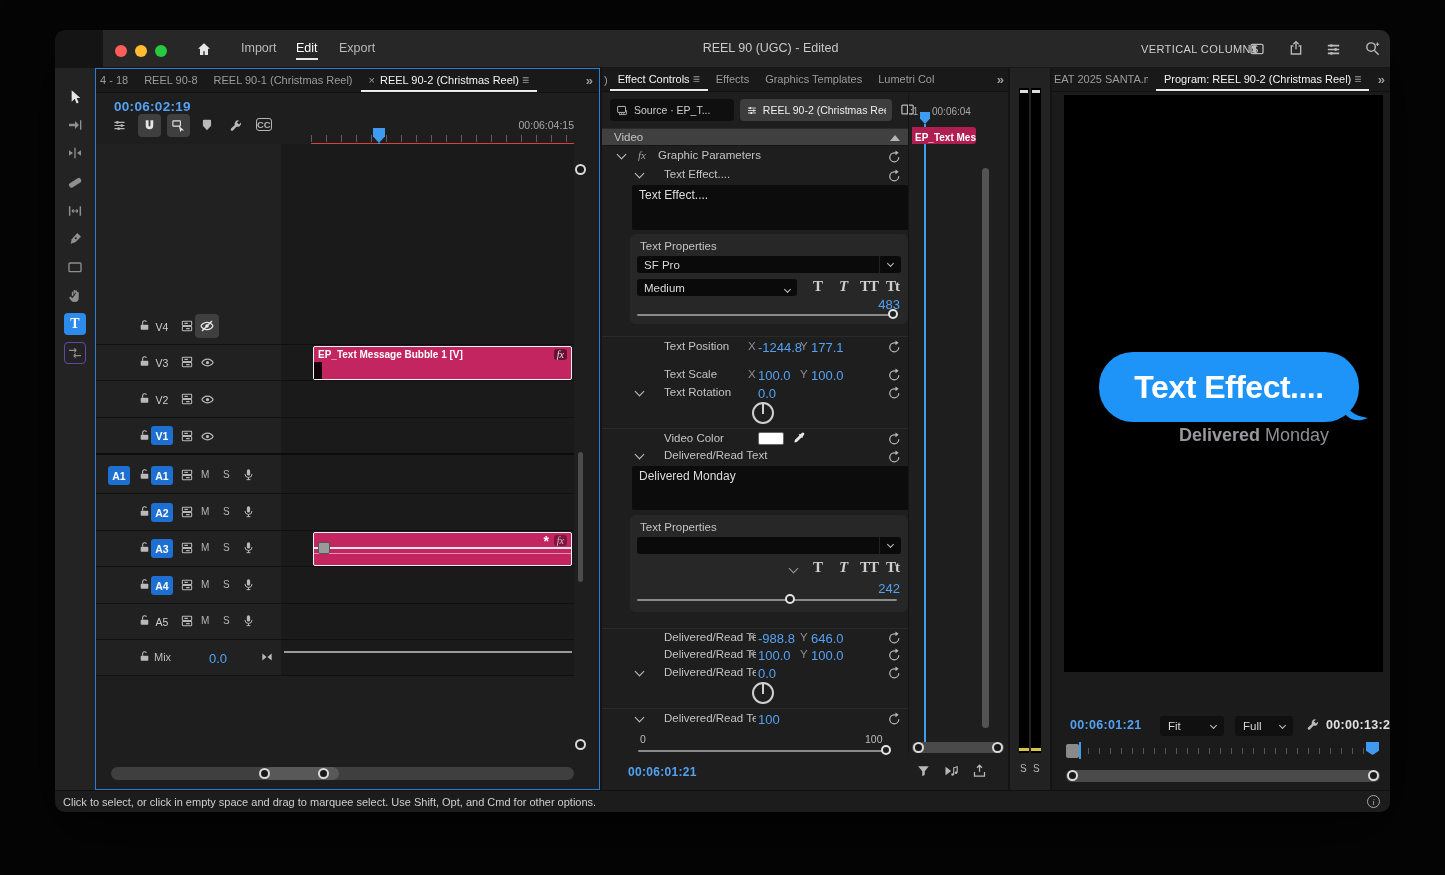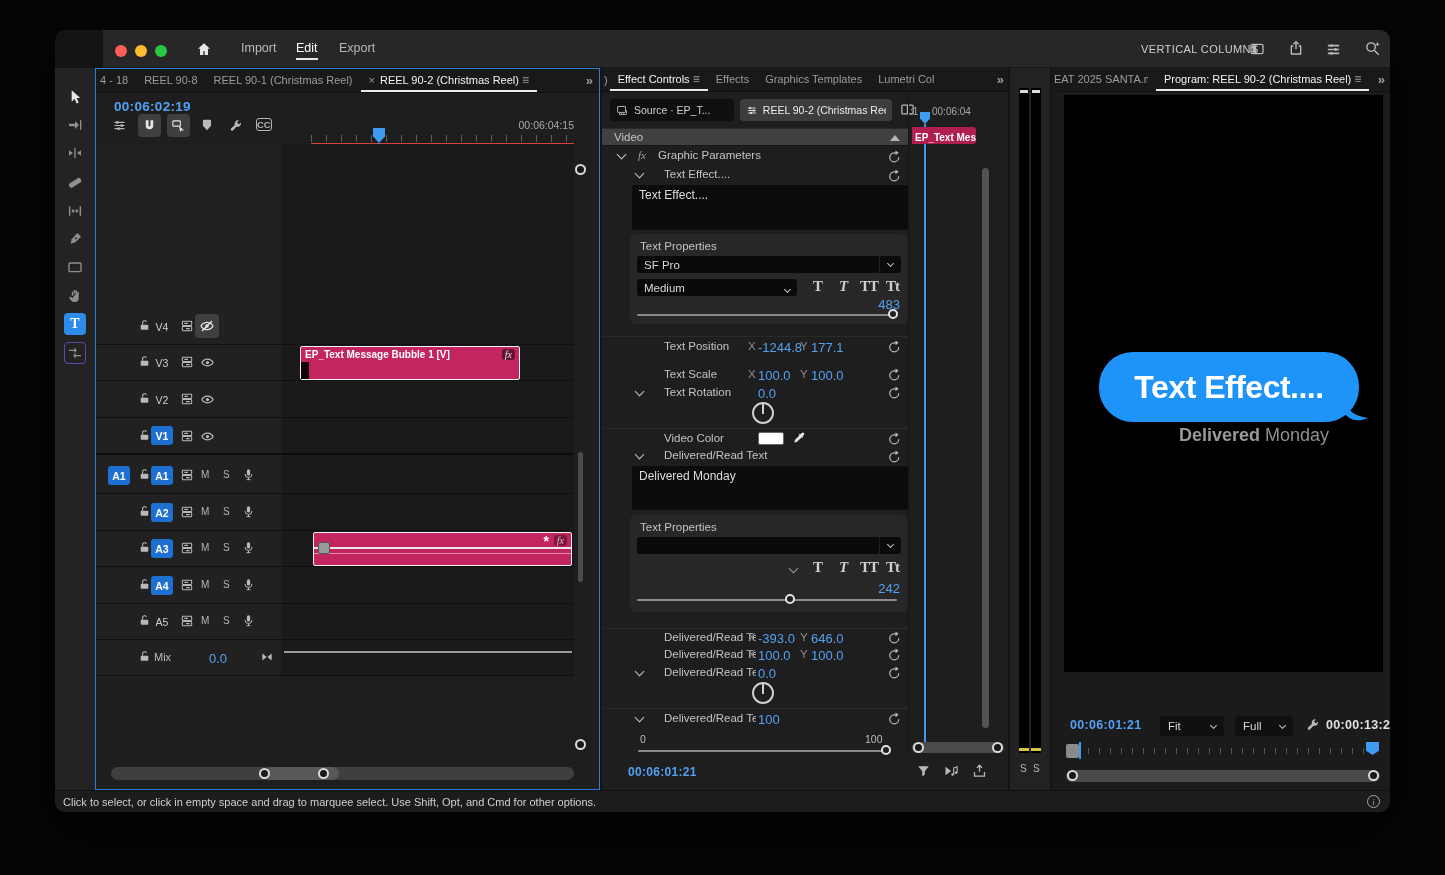--- a/index.html
+++ b/index.html
@@ -242,20 +242,21 @@
   <div class="titlebar">
     <span class="abs" style="left:12px;top:13px;"><span class="light" style="background:#ff5f57"></span></span>
     <span class="abs" style="left:32px;top:13px;"><span class="light" style="background:#febc2e"></span></span>
     <span class="abs" style="left:52px;top:13px;"><span class="light" style="background:#28c840"></span></span>
     <svg class="ic bright abs" style="left:93px;top:11px;width:16px;height:16px">
           <use href="#s-home"></use>
         </svg>
     <span class="menu-item abs" style="left:138px;top:11px">Import</span>
     <span class="menu-item active abs" style="left:193px;top:11px">Edit</span>
     <span class="menu-item abs" style="left:236px;top:11px">Export</span>
+    <span class="win-title abs" style="left:0;right:0;top:11px;text-align:center">REEL 90 (UGC) - Edited</span>
     <span class="tb-right abs" style="left:1038px;top:13px">VERTICAL COLUMNS</span>
     <svg class="ic abs" style="left:1146px;top:11px;width:16px;height:16px">
           <use href="#s-panel"></use>
         </svg>
     <svg class="ic abs" style="left:1185px;top:10px;width:16px;height:16px">
           <use href="#s-share"></use>
         </svg>
     <svg class="ic abs" style="left:1222px;top:11px;width:17px;height:17px">
           <use href="#s-lines"></use>
         </svg>
@@ -487,21 +488,21 @@
               <use href="#s-lock"></use>
             </svg>
         <span class="lbl abs" style="left:58px;top:11px;font-size:11px">Mix</span>
         <span class="val abs" style="left:113px;top:11px">0.0</span>
         <svg class="ic abs" style="left:164px;top:10px;width:14px;height:14px">
               <use href="#s-bowtie"></use>
             </svg>
         <div class="abs" style="left:188px;top:11px;width:288px;height:1.5px;background:#9a9a9a"></div>
       </div>
 
-      <div class="clip abs" style="left:204px;top:277px;width:220px;height:34px">
+      <div class="clip abs" style="left:217px;top:277px;width:259px;height:34px">
         <span class="abs" style="left:4px;top:2px;font-size:10px;color:#fff;font-weight:bold;white-space:nowrap">EP_Text Message Bubble 1 [V]</span>
         <span class="fxbadge abs" style="right:4px;top:2px">fx</span>
         <div class="abs" style="left:0;top:15px;width:8px;height:17px;background:#120309"></div>
       </div>
       <div class="clip abs" style="left:217px;top:463px;width:259px;height:34px">
         <div class="abs" style="left:0;top:14px;width:100%;height:2px;background:#e9e9e9"></div>
         <div class="abs" style="left:0;top:20px;width:100%;height:1px;background:#e58fb0"></div>
         <div class="abs" style="left:4px;top:9px;width:12px;height:12px;background:#9a9a9a;border-radius:2px;border:1px solid #555"></div>
         <span class="abs" style="right:22px;top:0px;color:#fff;font-size:14px;font-weight:bold">*</span>
         <span class="fxbadge abs" style="right:4px;top:2px;opacity:.75">fx</span>
@@ -673,21 +674,21 @@
           <span class="tbtn abs" style="left:230px;top:44px;letter-spacing:-1px">TT</span>
           <span class="tbtn abs" style="left:256px;top:44px;letter-spacing:-1px">Tt</span>
           <span class="val abs" style="left:238px;top:66px;width:32px;text-align:right">242</span>
           <div class="sl-track abs" style="left:7px;top:84px;width:260px"></div>
           <div class="sl-knob abs" style="left:155px;top:79px"></div>
         </div>
 
         <div class="abs sep" style="left:0;top:504px;width:306px;height:18px">
           <span class="ec-row-lbl abs" style="left:62px;top:2px;width:92px;overflow:hidden;white-space:nowrap">Delivered/Read Text...</span>
           <span class="lbl dimtxt abs" style="left:146px;top:2px">X</span>
-          <span class="val abs" style="left:156px;top:2px">-393.0</span>
+          <span class="val abs" style="left:156px;top:2px">-988.8</span>
           <span class="lbl dimtxt abs" style="left:198px;top:2px">Y</span>
           <span class="val abs" style="left:209px;top:2px">646.0</span>
           <svg class="ic resetic abs" style="right:6px;top:1px">
                 <use href="#s-reset"></use>
               </svg>
         </div>
 
         <div class="abs" style="left:0;top:522px;width:306px;height:18px">
           <span class="ec-row-lbl abs" style="left:62px;top:2px;width:92px;overflow:hidden;white-space:nowrap">Delivered/Read Text...</span>
           <span class="lbl dimtxt abs" style="left:146px;top:2px">X</span>

